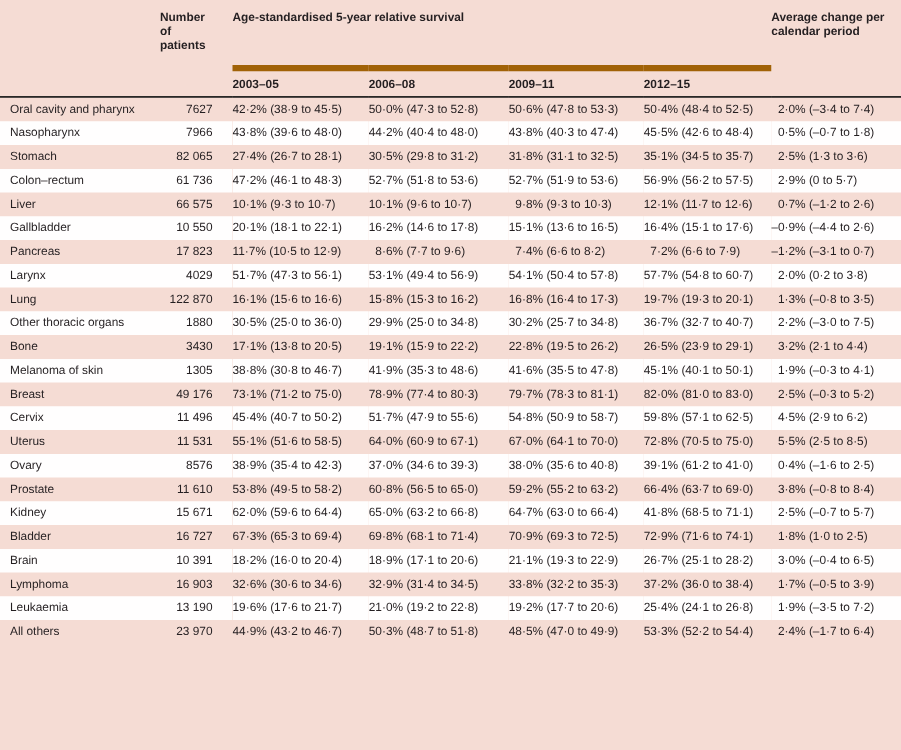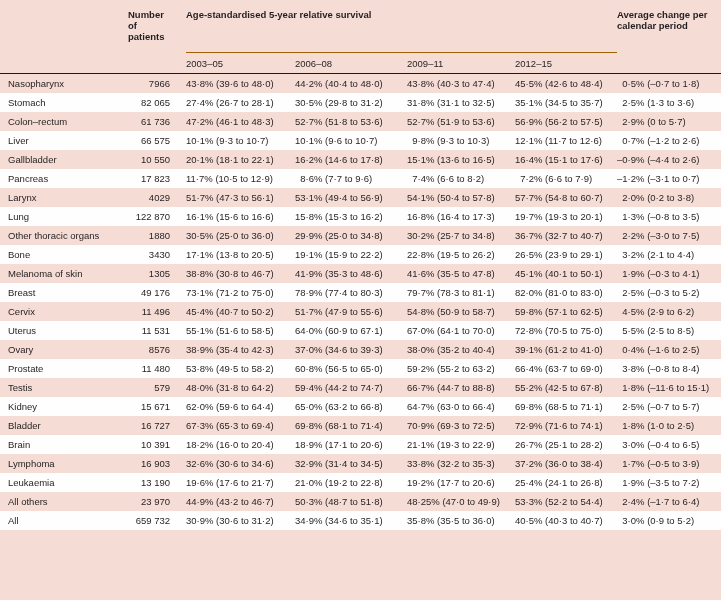--- a/index.html
+++ b/index.html
@@ -33,26 +33,26 @@
 
   
   tr.hrow1 th {
     vertical-align: top;
     padding-top: 9px;
     height: 43px; 
     font-weight: bold;
     line-height: 11px;
   }
   th.ph { white-space: normal; padding-right: 14px; }
-  th.groupth { border-bottom: 1px solid #a16207; }
+  th.groupth { border-bottom: 5px solid #a16207; }
   th.avgh { white-space: normal; }
 
   
   tr.hrow2 th {
-    font-weight: normal;
+    font-weight: bold;
     height: 20px;
     vertical-align: middle;
     border-bottom: 1.5px solid #1c1c1c;
   }
 
   
   tbody td {
     height: 19px;
     line-height: 19px;
     vertical-align: middle;
@@ -88,20 +88,29 @@
       <th></th>
       <th>2003–05</th>
       <th>2006–08</th>
       <th>2009–11</th>
       <th>2012–15</th>
       <th></th>
     </tr>
   </thead>
   <tbody>
       <tr>
+        <td class="colsite">Oral cavity and pharynx</td>
+        <td class="colpat">7627</td>
+        <td>42·2% (38·9 to 45·5)</td>
+        <td>50·0% (47·3 to 52·8)</td>
+        <td>50·6% (47·8 to 53·3)</td>
+        <td>50·4% (48·4 to 52·5)</td>
+        <td> 2·0% (–3·4 to 7·4)</td>
+      </tr>
+      <tr>
         <td class="colsite">Nasopharynx</td>
         <td class="colpat">7966</td>
         <td>43·8% (39·6 to 48·0)</td>
         <td>44·2% (40·4 to 48·0)</td>
         <td>43·8% (40·3 to 47·4)</td>
         <td>45·5% (42·6 to 48·4)</td>
         <td> 0·5% (–0·7 to 1·8)</td>
       </tr>
       <tr>
         <td class="colsite">Stomach</td>
@@ -218,49 +227,40 @@
         <td>64·0% (60·9 to 67·1)</td>
         <td>67·0% (64·1 to 70·0)</td>
         <td>72·8% (70·5 to 75·0)</td>
         <td> 5·5% (2·5 to 8·5)</td>
       </tr>
       <tr>
         <td class="colsite">Ovary</td>
         <td class="colpat">8576</td>
         <td>38·9% (35·4 to 42·3)</td>
         <td>37·0% (34·6 to 39·3)</td>
-        <td>38·0% (35·2 to 40·4)</td>
+        <td>38·0% (35·6 to 40·8)</td>
         <td>39·1% (61·2 to 41·0)</td>
         <td> 0·4% (–1·6 to 2·5)</td>
       </tr>
       <tr>
         <td class="colsite">Prostate</td>
-        <td class="colpat">11 480</td>
+        <td class="colpat">11 610</td>
         <td>53·8% (49·5 to 58·2)</td>
         <td>60·8% (56·5 to 65·0)</td>
         <td>59·2% (55·2 to 63·2)</td>
         <td>66·4% (63·7 to 69·0)</td>
         <td> 3·8% (–0·8 to 8·4)</td>
       </tr>
       <tr>
-        <td class="colsite">Testis</td>
-        <td class="colpat">579</td>
-        <td>48·0% (31·8 to 64·2)</td>
-        <td>59·4% (44·2 to 74·7)</td>
-        <td>66·7% (44·7 to 88·8)</td>
-        <td>55·2% (42·5 to 67·8)</td>
-        <td> 1·8% (–11·6 to 15·1)</td>
-      </tr>
-      <tr>
         <td class="colsite">Kidney</td>
         <td class="colpat">15 671</td>
         <td>62·0% (59·6 to 64·4)</td>
         <td>65·0% (63·2 to 66·8)</td>
         <td>64·7% (63·0 to 66·4)</td>
-        <td>69·8% (68·5 to 71·1)</td>
+        <td>41·8% (68·5 to 71·1)</td>
         <td> 2·5% (–0·7 to 5·7)</td>
       </tr>
       <tr>
         <td class="colsite">Bladder</td>
         <td class="colpat">16 727</td>
         <td>67·3% (65·3 to 69·4)</td>
         <td>69·8% (68·1 to 71·4)</td>
         <td>70·9% (69·3 to 72·5)</td>
         <td>72·9% (71·6 to 74·1)</td>
         <td> 1·8% (1·0 to 2·5)</td>
@@ -290,27 +290,18 @@
         <td>21·0% (19·2 to 22·8)</td>
         <td>19·2% (17·7 to 20·6)</td>
         <td>25·4% (24·1 to 26·8)</td>
         <td> 1·9% (–3·5 to 7·2)</td>
       </tr>
       <tr>
         <td class="colsite">All others</td>
         <td class="colpat">23 970</td>
         <td>44·9% (43·2 to 46·7)</td>
         <td>50·3% (48·7 to 51·8)</td>
-        <td>48·25% (47·0 to 49·9)</td>
+        <td>48·5% (47·0 to 49·9)</td>
         <td>53·3% (52·2 to 54·4)</td>
         <td> 2·4% (–1·7 to 6·4)</td>
       </tr>
-      <tr>
-        <td class="colsite">All</td>
-        <td class="colpat">659 732</td>
-        <td>30·9% (30·6 to 31·2)</td>
-        <td>34·9% (34·6 to 35·1)</td>
-        <td>35·8% (35·5 to 36·0)</td>
-        <td>40·5% (40·3 to 40·7)</td>
-        <td> 3·0% (0·9 to 5·2)</td>
-      </tr>
     </tbody>
 </table>
 
 </body></html>

